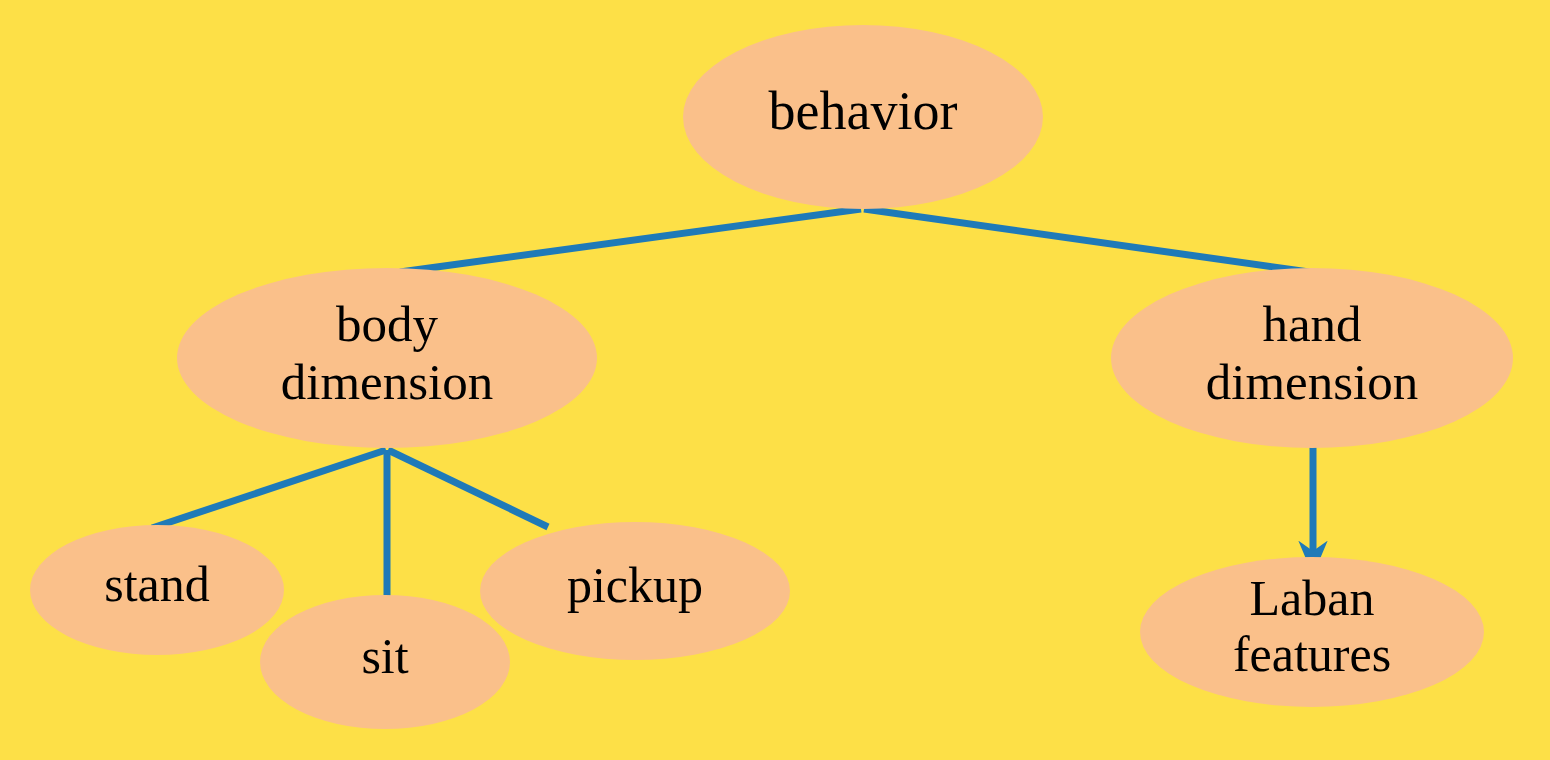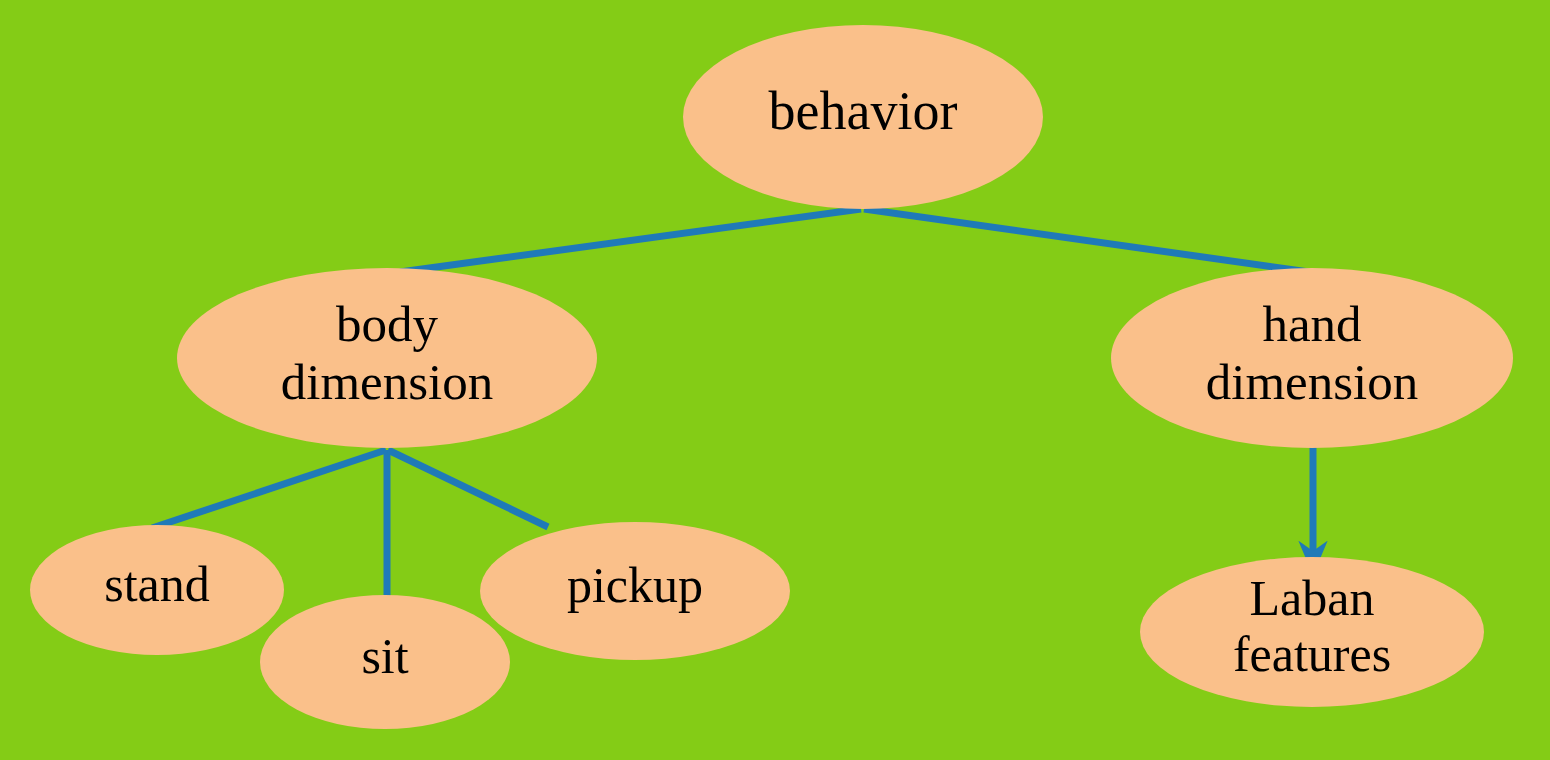--- a/index.html
+++ b/index.html
@@ -38,21 +38,21 @@
     -webkit-user-select: text;
     user-select: text;
   }
   .edge-line {
     stroke-linecap: butt;
   }
 </style>
 </head>
 <body>
 
-<div id="diagram-root" style="width: 1550px; height: 760px; background: #84cc16; text-align: center;">
+<div id="diagram-root" style="width: 1550px; height: 760px; background: #fde047; text-align: center;">
   <svg id="tree-svg" viewBox="0 0 1550 760" xmlns="http://www.w3.org/2000/svg">
     <defs>
       <marker id="arrowhead" markerWidth="5" markerHeight="4.2" refX="2.2" refY="2.1" orient="auto" markerUnits="strokeWidth">
         <path d="M 0 0 L 5 2.1 L 0 4.2 L 1.5 2.1 Z" fill="#1f7ab8"></path>
       </marker>
     </defs>
     <g id="edges-layer">
         <line x1="861" y1="209" x2="400" y2="272" stroke="#1f7ab8" stroke-width="7" class="edge-line"></line>
         <line x1="864" y1="209" x2="1309" y2="272" stroke="#1f7ab8" stroke-width="7" class="edge-line"></line>
         <line x1="386" y1="450" x2="152" y2="528" stroke="#1f7ab8" stroke-width="7" class="edge-line"></line>

